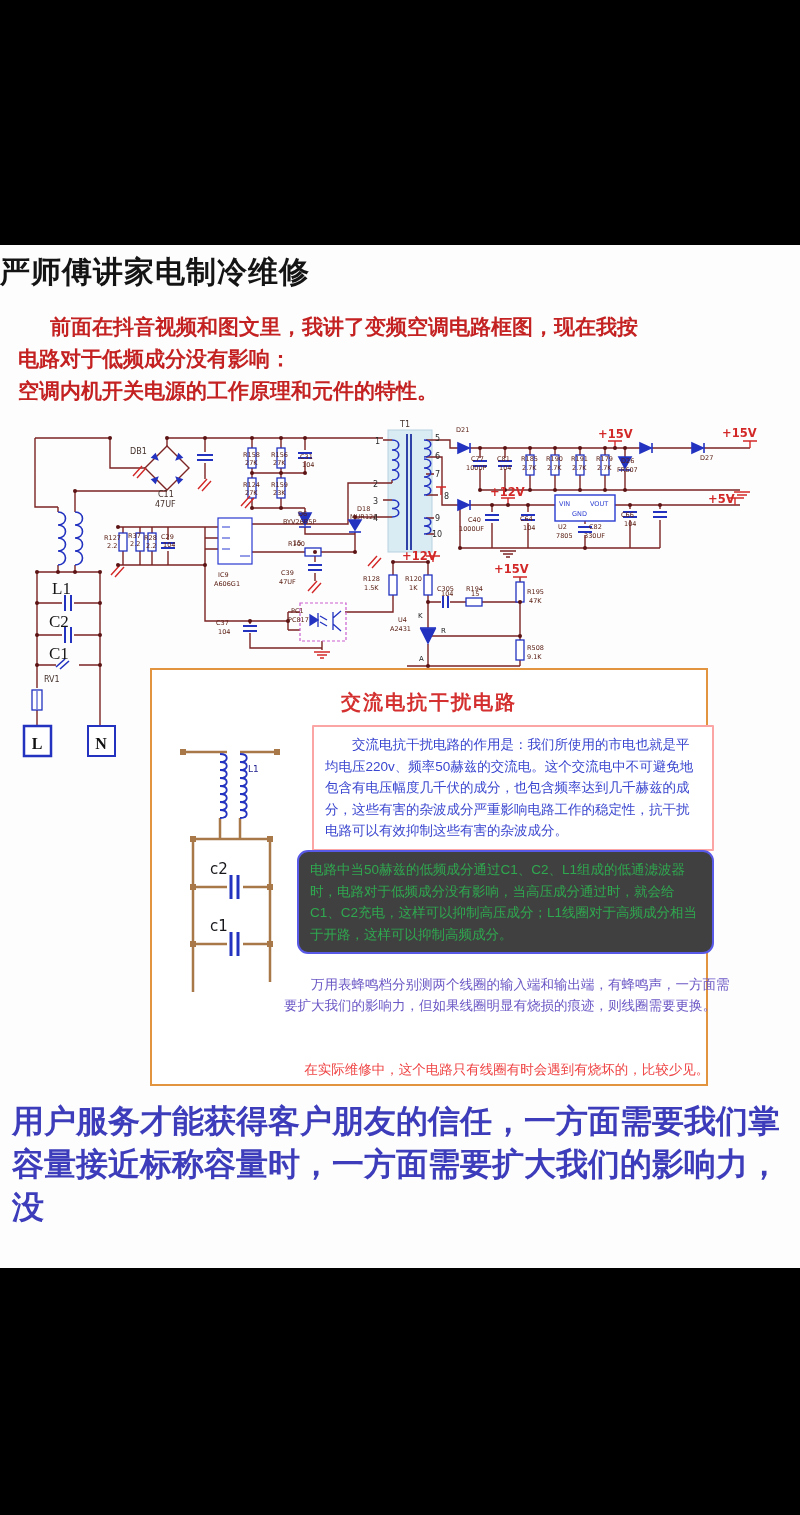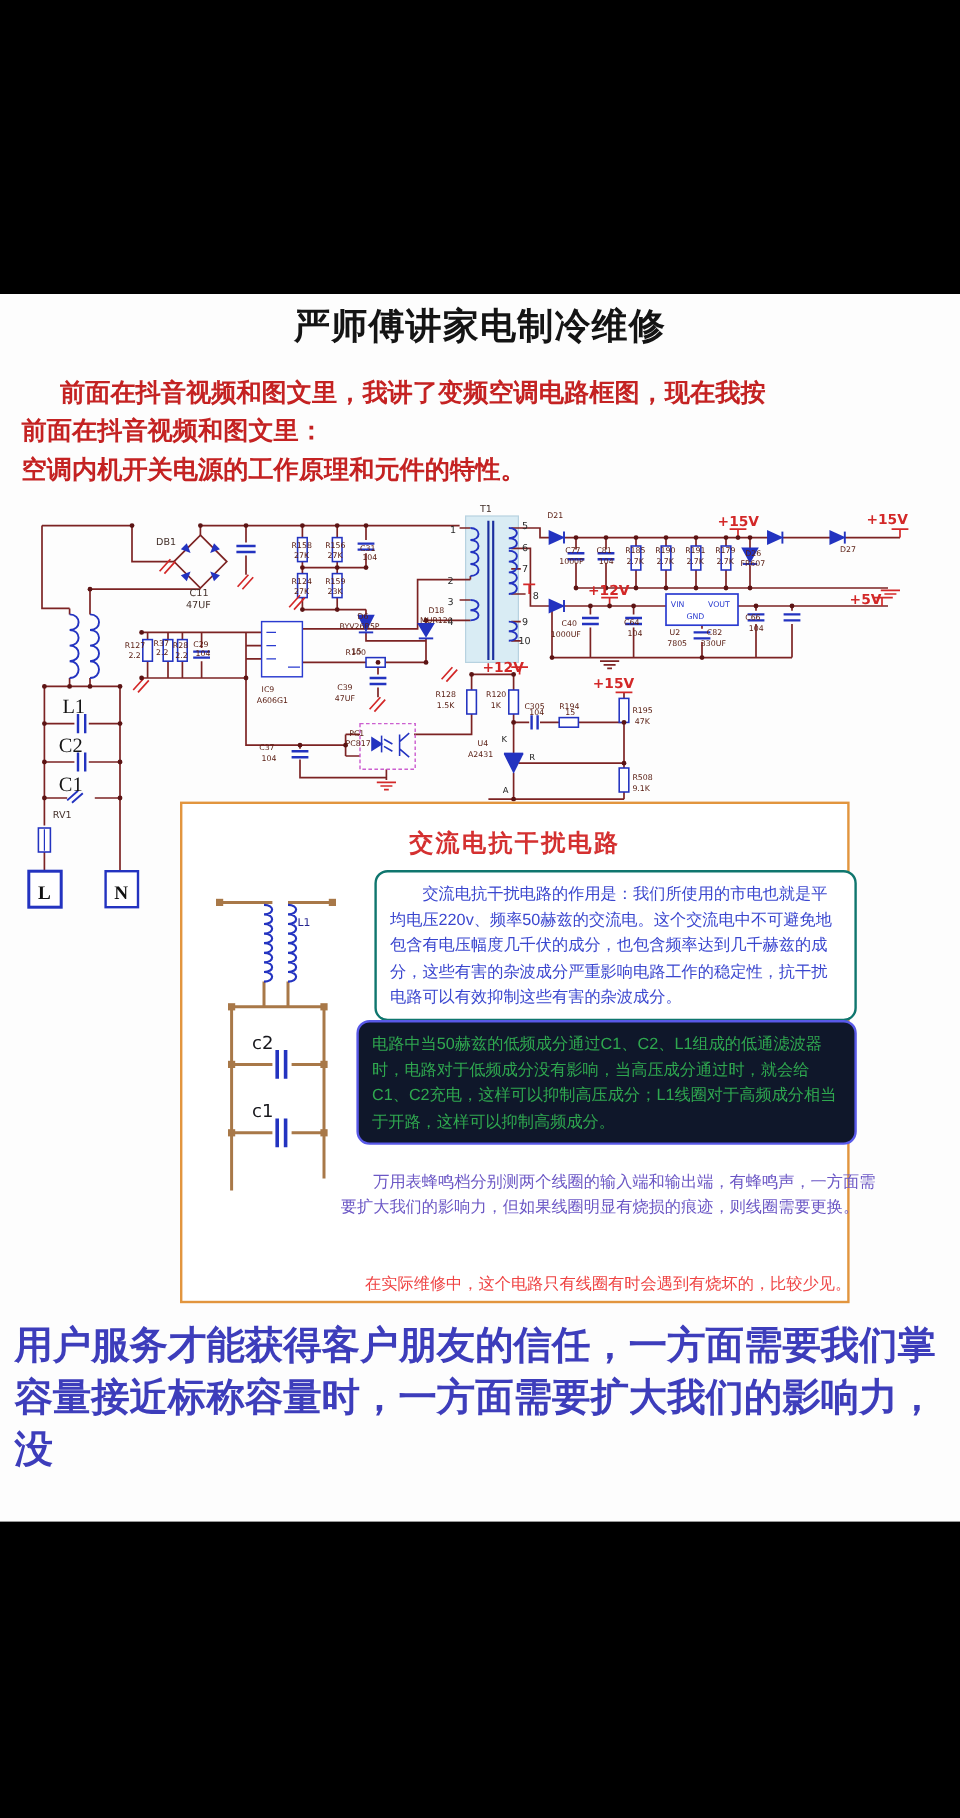--- a/index.html
+++ b/index.html
@@ -1,37 +1,37 @@
 <!DOCTYPE html>
 <html><head>
 <meta charset="utf-8">
 <style>
   html,body{margin:0;padding:0}
   body{width:800px;height:1515px;background:#fdfdfd;position:relative;overflow:hidden;
        font-family:"Liberation Sans",sans-serif}
   .bar{position:absolute;left:0;width:800px;background:#000}
   #bar-top{top:0;height:245px}
   #bar-bottom{top:1268px;height:247px}
-  #main-title{position:absolute;top:252px;left:0;width:800px;text-align:center;
+  #main-title{position:absolute;top:252px;left:0;width:800px;text-align:left;
       font-family:"Liberation Serif",serif;font-size:30px;font-weight:600;color:#141414;letter-spacing:1px}
-  #intro{position:absolute;top:311px;left:18px;width:766px;font-family:Liberation Serif, serif;
+  #intro{position:absolute;top:311px;left:18px;width:766px;font-family:Liberation Sans, sans-serif;
       font-size:21px;font-weight:600;line-height:32px;color:#c42222}
   #intro .l0{text-indent:32px}
   #schematic-svg{position:absolute;top:420px;left:0}
   #interference-box{position:absolute;left:150px;top:668px;width:558px;height:418px;
       border:2px solid #e2953e;background:#fff;box-sizing:border-box}
   #ib-title{position:absolute;top:19px;left:0;width:100%;text-align:center;font-size:20px;
       font-weight:bold;color:#d43030;letter-spacing:2px}
   #mini-svg{position:absolute;left:18px;top:62px}
-  #purpose-box{position:absolute;left:160px;top:55px;width:402px;border:2px solid #0f766e;
-      border-radius:11px;padding:7px 11px;box-sizing:border-box;font-size:13.5px;line-height:21.5px;
+  #purpose-box{position:absolute;left:160px;top:55px;width:402px;border:2px solid #fca5a5;
+      border-radius:1px;padding:7px 11px;box-sizing:border-box;font-size:13.5px;line-height:21.5px;
       color:#3a46cf;text-indent:2em;background:#fff}
   #filter-box{position:absolute;left:145px;top:180px;width:417px;border:2px solid #5959e8;
       border-radius:11px;padding:7px 11px;box-sizing:border-box;font-size:13.5px;line-height:21.5px;
-      color:#2fa84f;background:#0f172a}
+      color:#2fa84f;background:#404040}
   #method-block{position:absolute;left:132px;top:304px;width:446px;font-size:13.5px;
       line-height:21px;color:#6b57c5}
   #method-block .p2{text-indent:2em}
   #red-note{position:absolute;left:132px;top:391px;width:446px;font-size:13.5px;
       color:#ef4444;text-indent:1.5em}
   #footer{position:absolute;top:1100px;left:12px;width:778px;font-family:"Liberation Serif",serif;
       font-size:32px;font-weight:600;line-height:43px;color:#3d3dbb}
   #footer .l0{text-indent:45px}
   
   text{font-family:"DejaVu Sans",sans-serif}
@@ -48,21 +48,21 @@
 </style>
 </head>
 <body>
 
 <div class="bar" id="bar-top"></div>
 
 <div id="main-title">严师傅讲家电制冷维修</div>
 
 <div id="intro">
   <div class="l0">前面在抖音视频和图文里，我讲了变频空调电路框图，现在我按</div>
-  <div class="l1">前面在抖音视频和图文里：</div>
+  <div class="l1">电路对于低频成分没有影响：</div>
   <div class="l2">空调内机开关电源的工作原理和元件的特性。</div>
 </div>
 
 <svg id="schematic-svg" width="800" height="345" viewBox="0 420 800 345" xmlns="http://www.w3.org/2000/svg">
 
   <rect x="388" y="430" width="44" height="122" fill="#d9ecf4" stroke="#b7d2e0" stroke-width="1"></rect>
   <path d="M407 434 V550 M411 434 V550" stroke="#1b2f9e" stroke-width="1.8" fill="none"></path>
 
   <path fill="none" stroke="#7c2323" stroke-width="1.4" d="
     M35 438 H110 M167 438 H383 M110 438 V468 H146 M75 507 V491 H167 M167 446 V438

